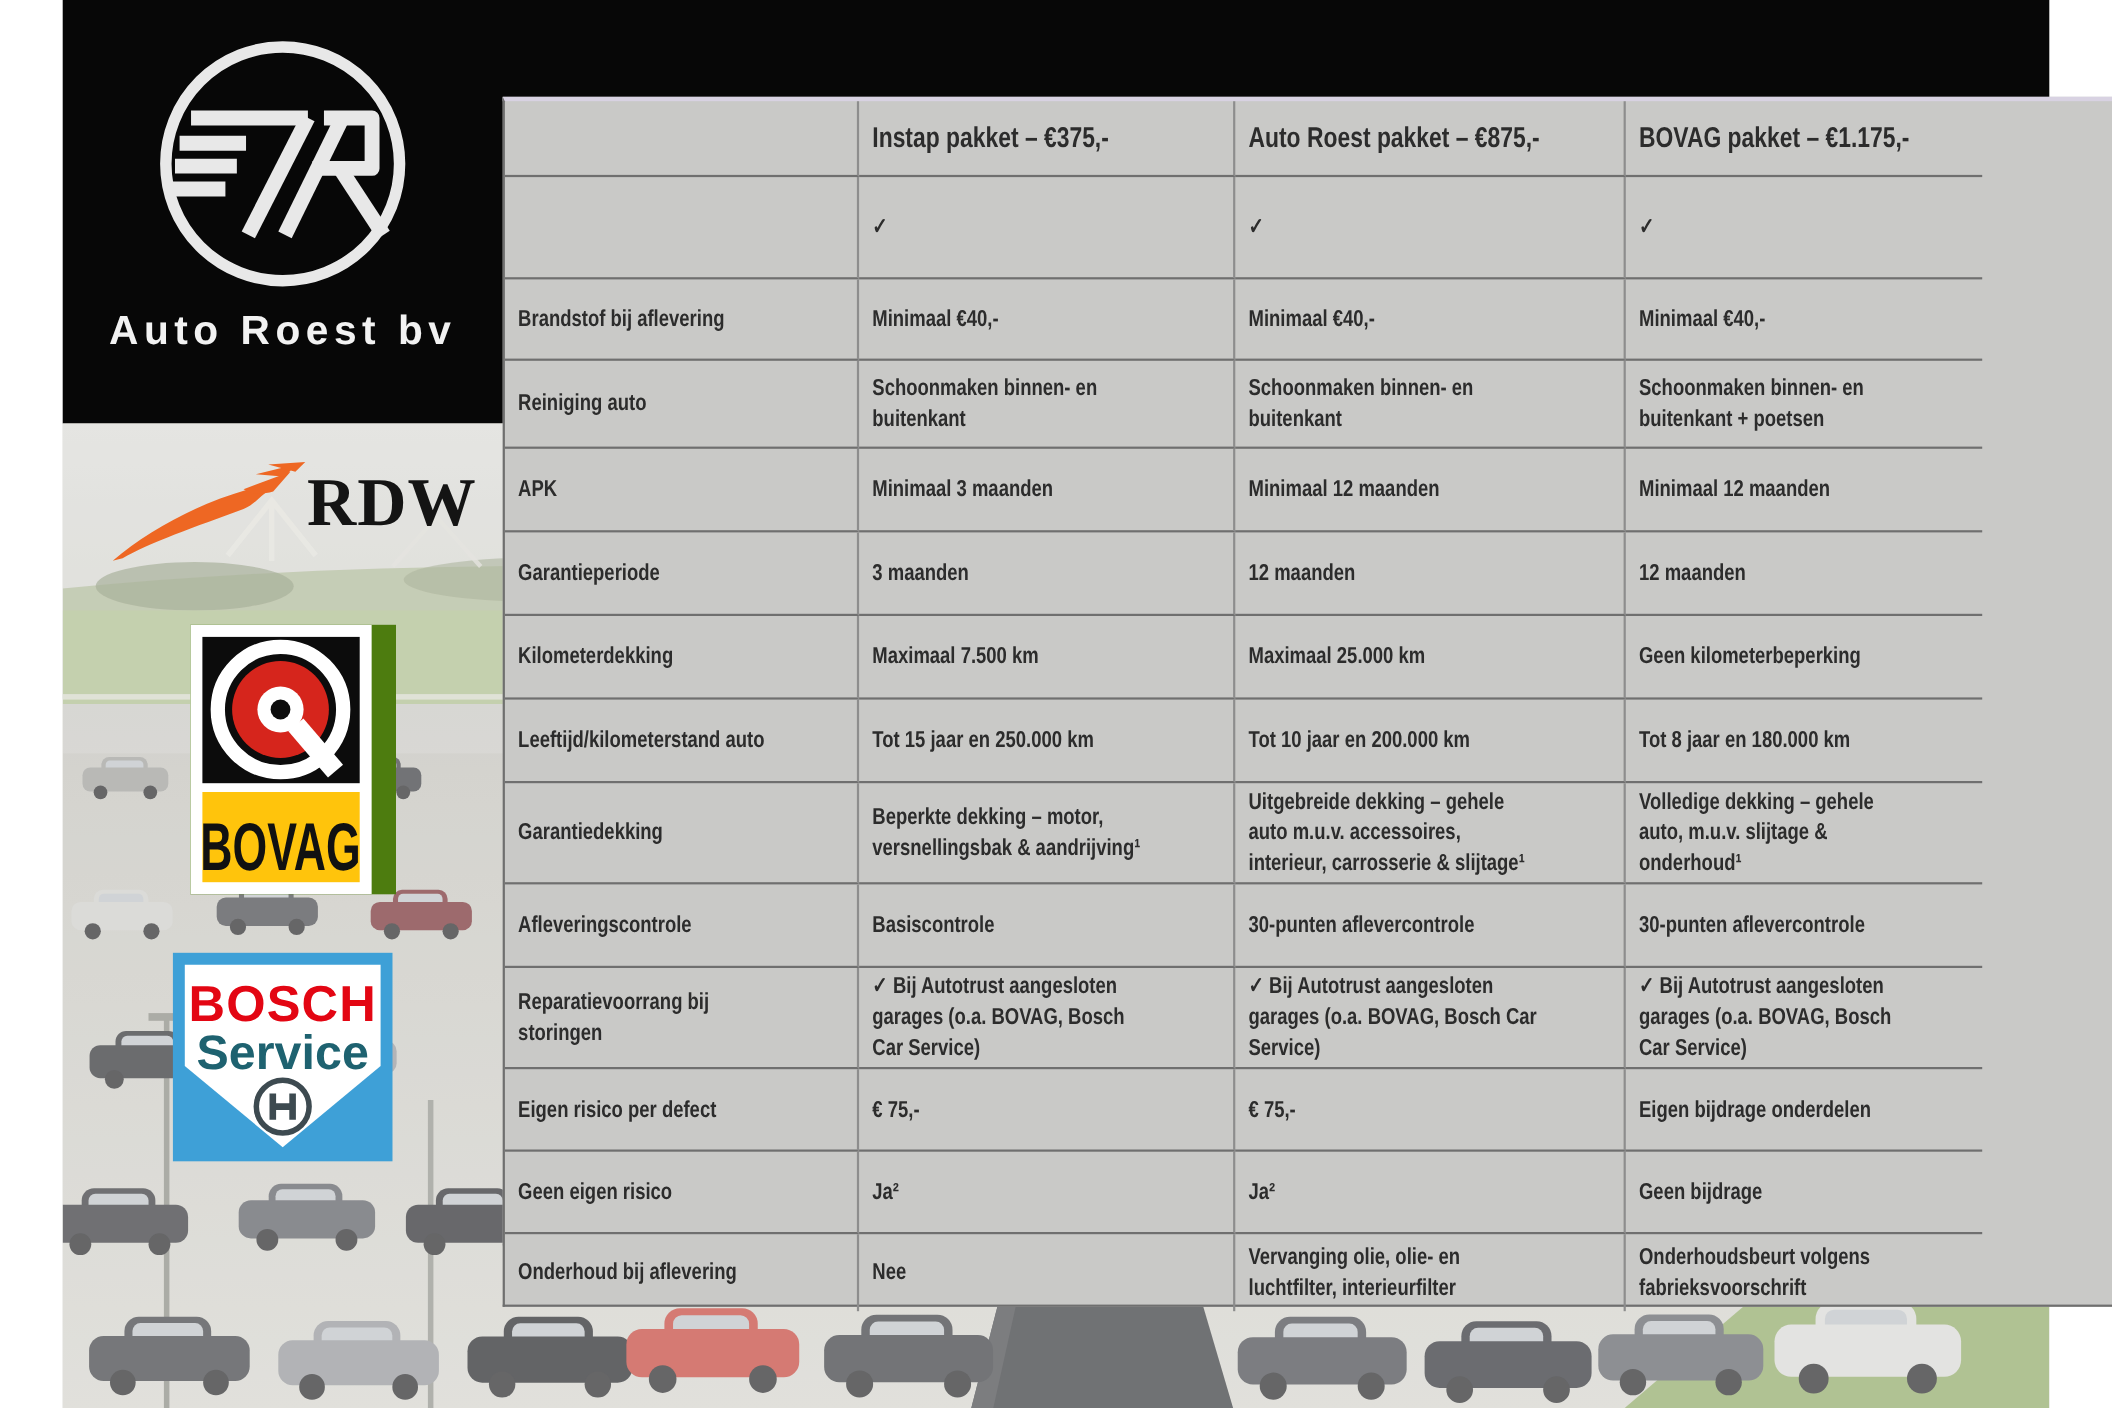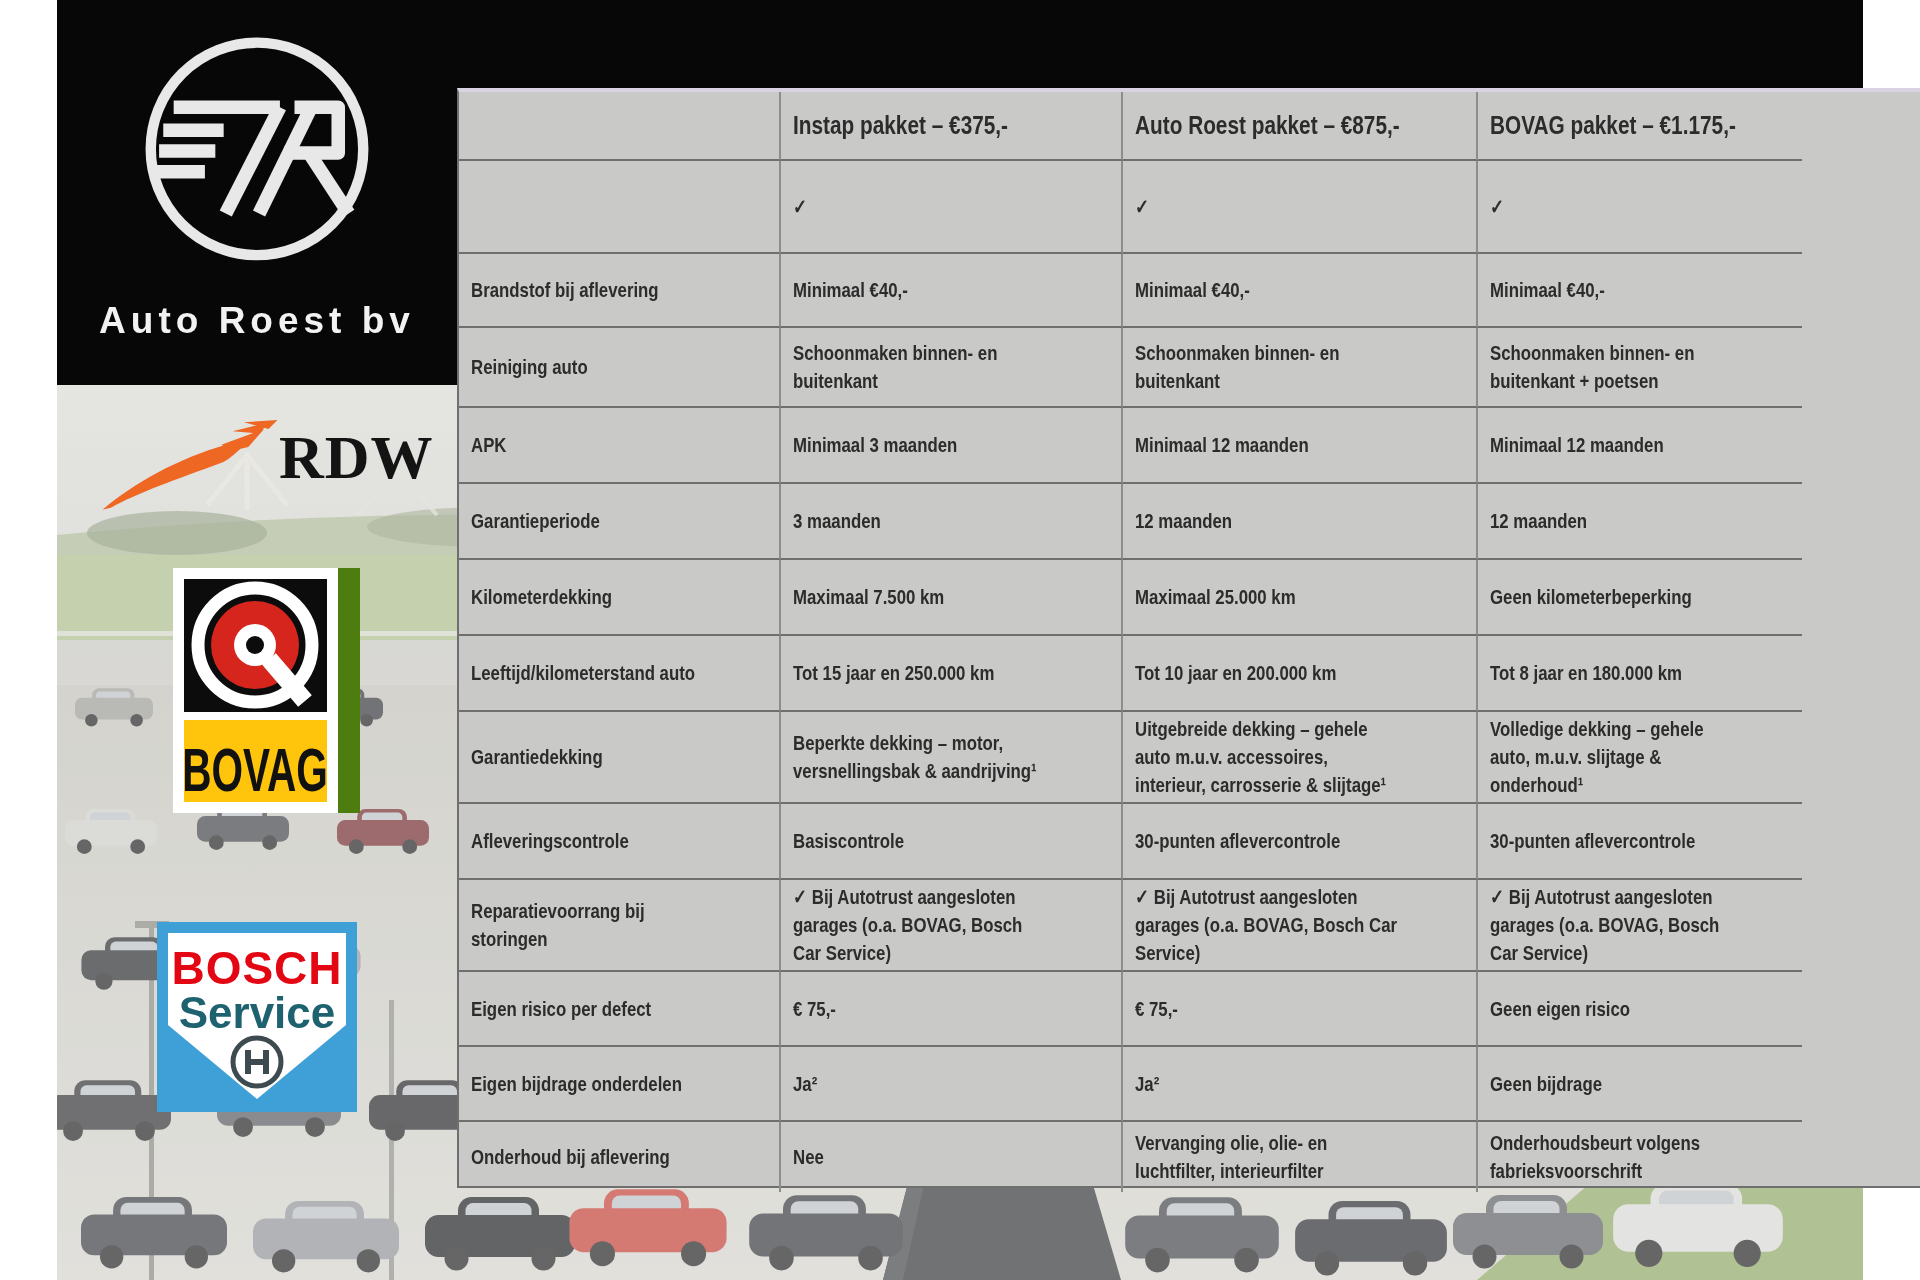--- a/index.html
+++ b/index.html
@@ -9,33 +9,33 @@
   
   .top-banner{position:absolute;left:57px;top:0;width:1806px;height:385px;background:#070707;}
 
   
   .photo{position:absolute;left:57px;top:385px;width:1806px;height:895px;overflow:hidden;background:#cdccc6;}
   .photo svg{display:block;width:100%;height:100%;}
 
   
   .ar-logo{position:absolute;left:57px;top:0;width:400px;height:385px;display:flex;flex-direction:column;align-items:center;}
   .ar-logo svg{margin-top:26px;}
-  .ar-name{color:#f2f2f2;font-size:37px;font-weight:bold;letter-spacing:5px;margin-top:24px;white-space:nowrap;}
+  .ar-name{color:#f2f2f2;font-size:37px;font-weight:bold;letter-spacing:5px;margin-top:4px;white-space:nowrap;}
 
   
   .rdw-logo{position:absolute;left:100px;top:412px;width:320px;height:100px;}
   .rdw-swoosh{position:absolute;left:0;top:8px;}
   .rdw-name{position:absolute;left:158px;top:10px;font-family:"Liberation Serif", serif;font-weight:bold;
             font-size:62px;color:#141414;letter-spacing:1px;margin-left:21px;}
 
   
   .bovag-logo{position:absolute;left:173px;top:568px;width:187px;height:245px;background:#4d7c0f;}
 
   
-  .bosch-logo{position:absolute;left:157px;top:922px;width:239px;height:190px;}
+  .bosch-logo{position:absolute;left:157px;top:866px;width:239px;height:190px;}
 
   
   .pkg-table{position:absolute;left:457px;top:88px;width:1600px;height:1100px;
              display:grid;grid-template-columns:322px 342px 355px 324px;
              grid-template-rows:69px 93px 74px 80px 76px 76px 76px 76px 92px 76px 92px 75px 75px 70px;
              background:var(--cell-bg);border:2px solid #6f6f6f;border-top:4px solid #d8d2e2;box-sizing:border-box;}
   .cell{box-sizing:border-box;display:flex;align-items:center;
         border-right:2px solid #8d8d8d;border-bottom:2px solid #6f6f6f;
         color:var(--tbl-text);font-weight:bold;overflow:hidden;}
   .cell:nth-child(4n){border-right:none;}
@@ -325,26 +325,26 @@
     </div>
     <div class="cell label">
       <span>Eigen risico per defect</span>
     </div>
     <div class="cell val">
       <span>€ 75,-</span>
     </div>
     <div class="cell val">
       <span>€ 75,-</span>
     </div>
+    <div class="cell label">
+      <span>Eigen bijdrage onderdelen</span>
+    </div>
     <div class="cell val">
       <span>Geen eigen risico</span>
     </div>
-    <div class="cell label">
-      <span>Eigen bijdrage onderdelen</span>
-    </div>
     <div class="cell val">
       <span>Ja²</span>
     </div>
     <div class="cell val">
       <span>Ja²</span>
     </div>
     <div class="cell val">
       <span>Geen bijdrage</span>
     </div>
     <div class="cell label">

